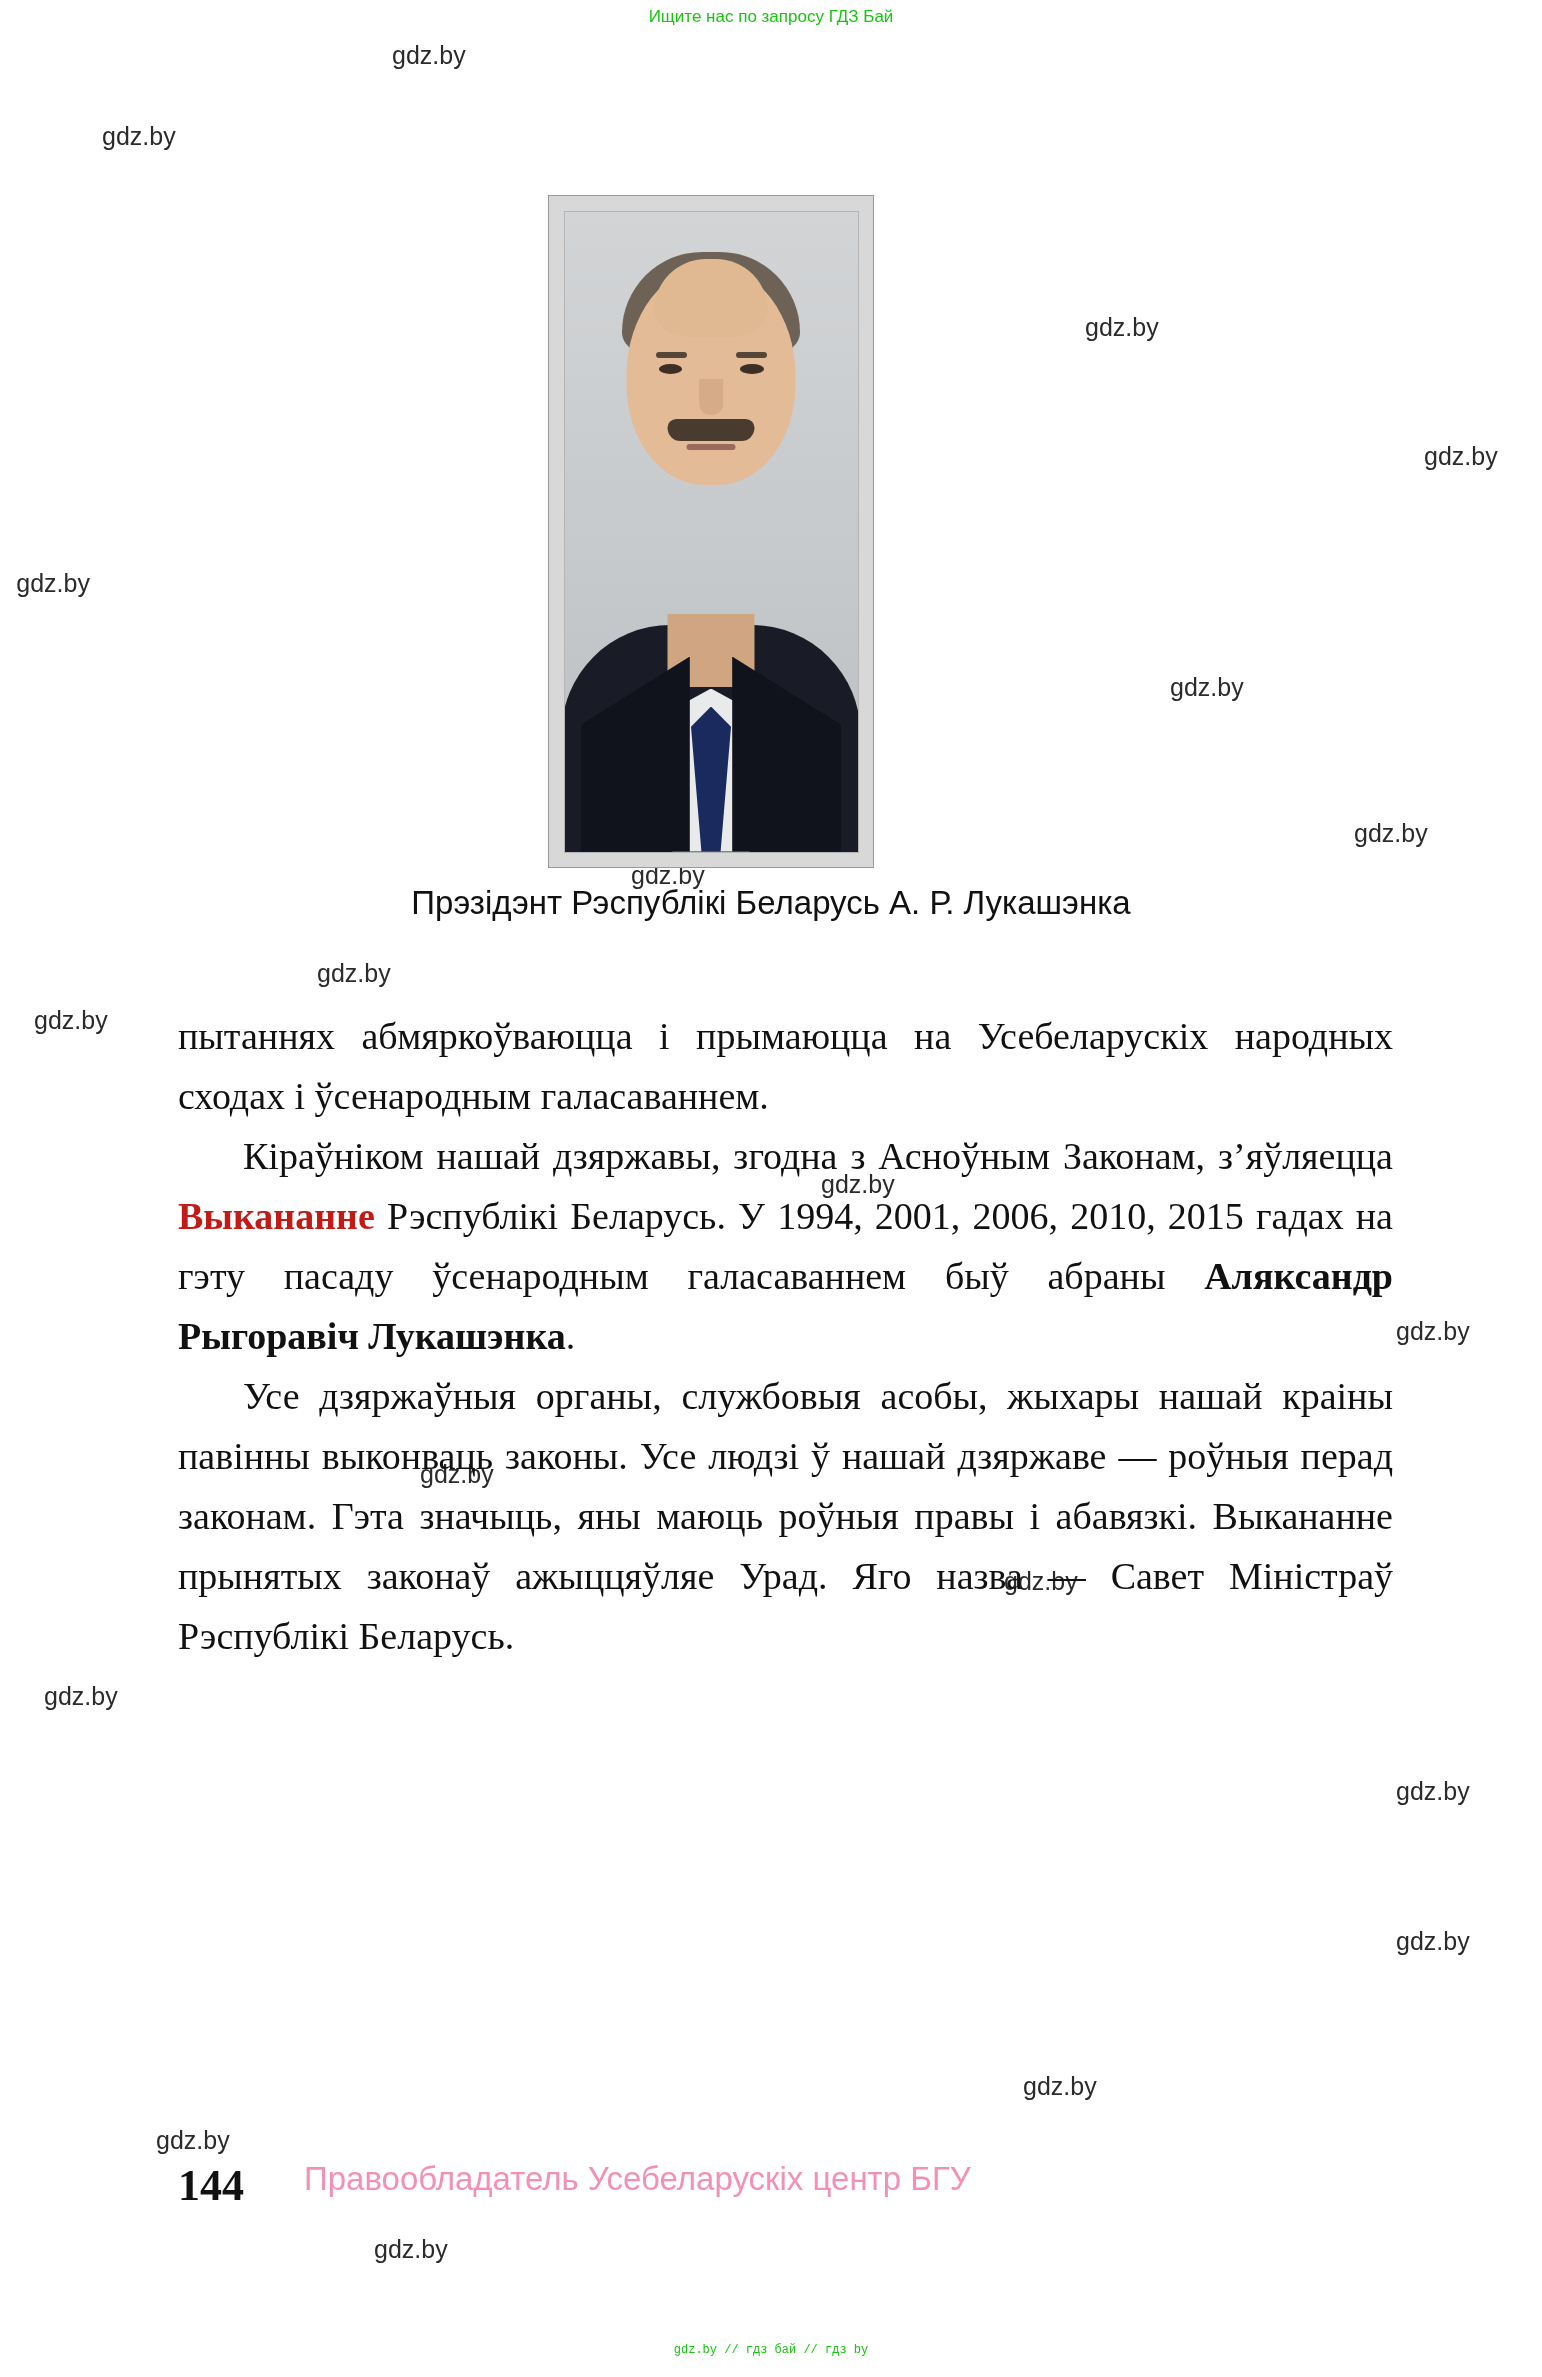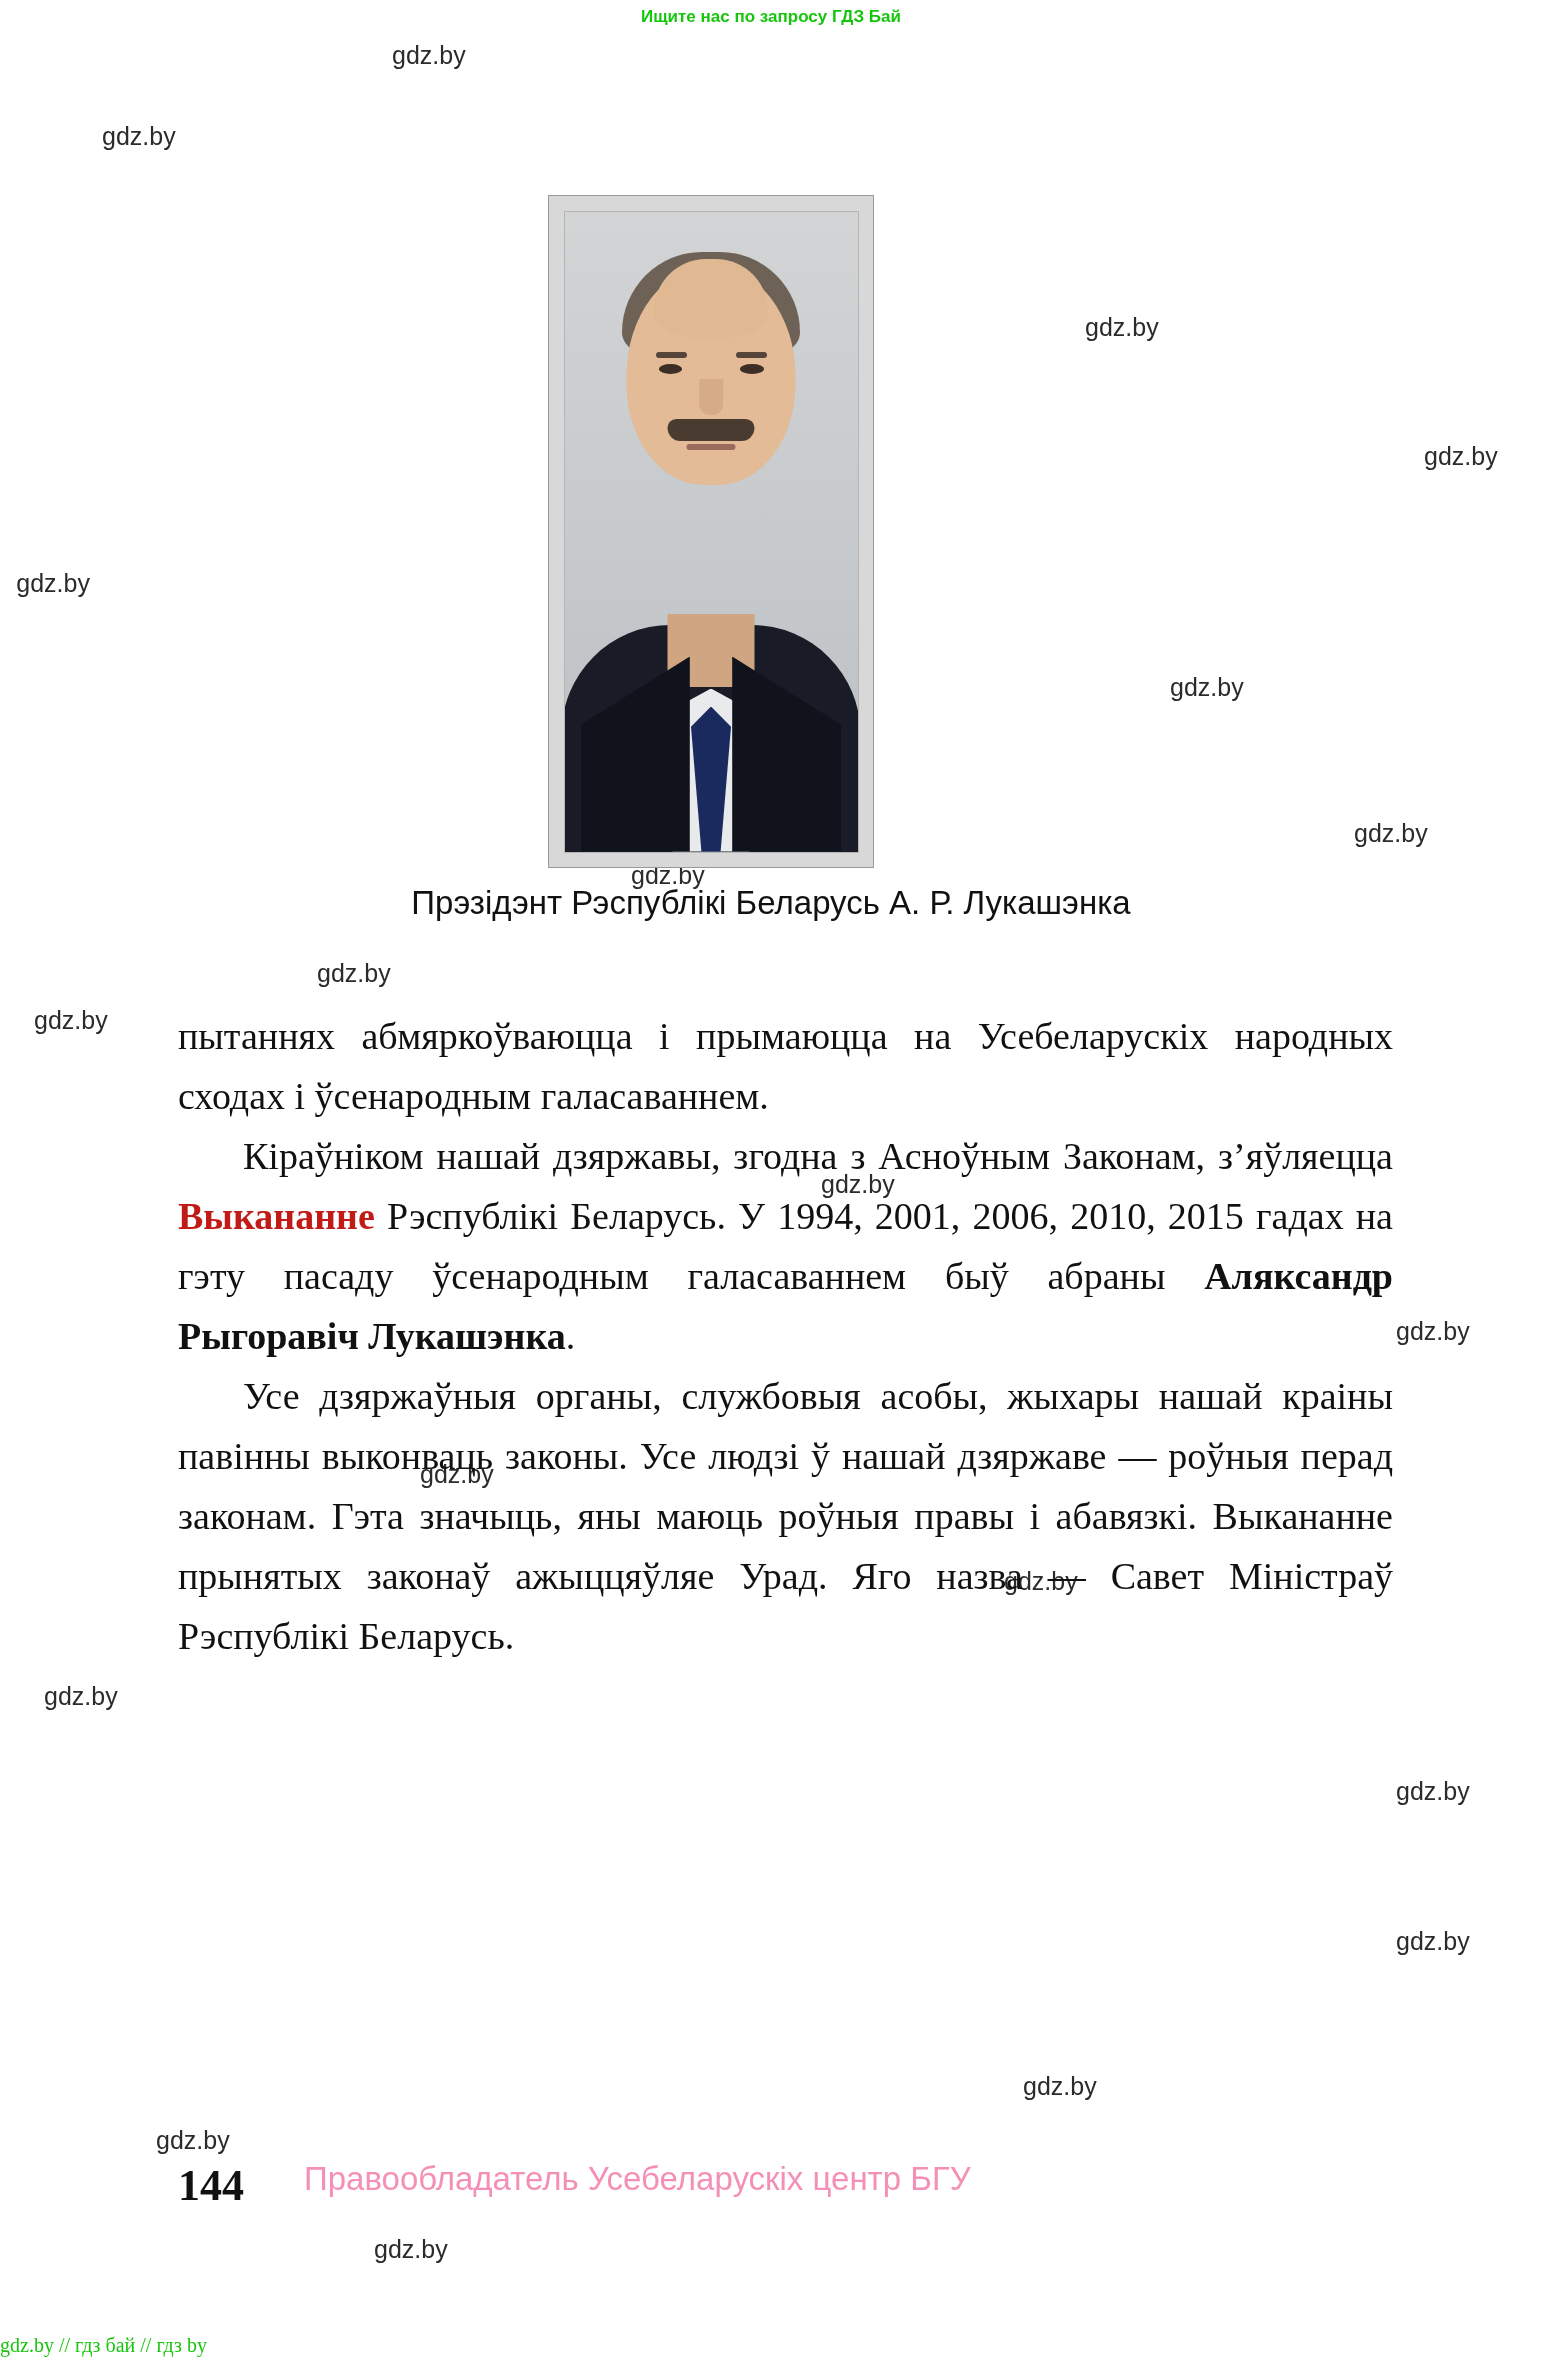--- a/index.html
+++ b/index.html
@@ -17,21 +17,21 @@
 
   
   .top-banner {
     position: absolute;
     top: 7.3px;
     left: 0;
     width: 100%;
     text-align: center;
     font-family: "Liberation Sans", sans-serif;
     font-size: 17px;
-    font-weight: bold;
+    font-weight: normal;
     color: #16c60c;
   }
 
   
   .wm {
     position: absolute;
     font-family: "Liberation Sans", sans-serif;
     font-size: 25px;
     color: #2b2b2b;
     white-space: nowrap;
@@ -254,23 +254,23 @@
     font-family: "Liberation Sans", sans-serif;
     font-size: 33px;
     color: #f48fb6;
     white-space: nowrap;
   }
   .bottom-bar {
     position: absolute;
     left: 0;
     bottom: 20px;
     width: 100%;
-    text-align: left;
-    font-family: Liberation Serif, serif;
-    font-size: 20px;
+    text-align: center;
+    font-family: Liberation Mono, monospace;
+    font-size: 12px;
     color: #16c60c;
   }
 </style>
 </head>
 <body>
 
 <div class="top-banner">Ищите нас по запросу ГДЗ Бай</div>
 
 <div id="watermark-layer">
     <div class="wm" style="left: 392px; top: 41px;">gdz.by</div>

